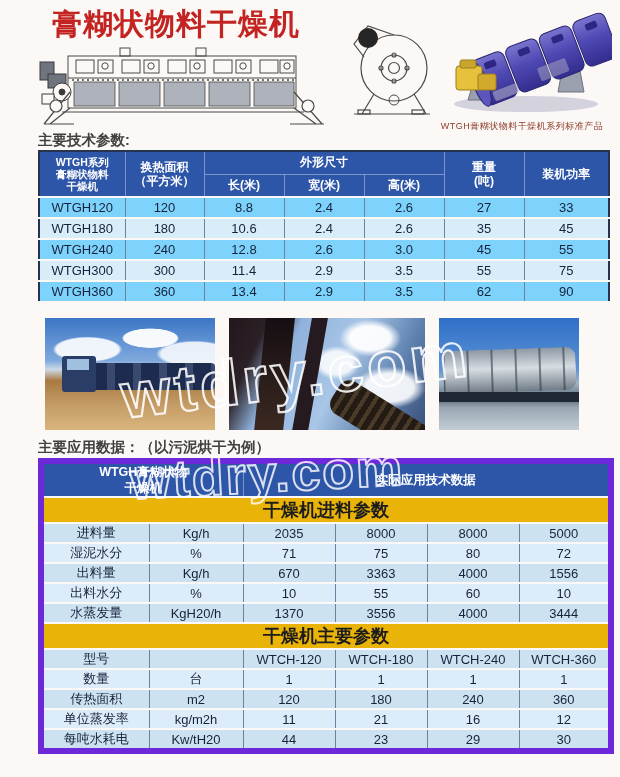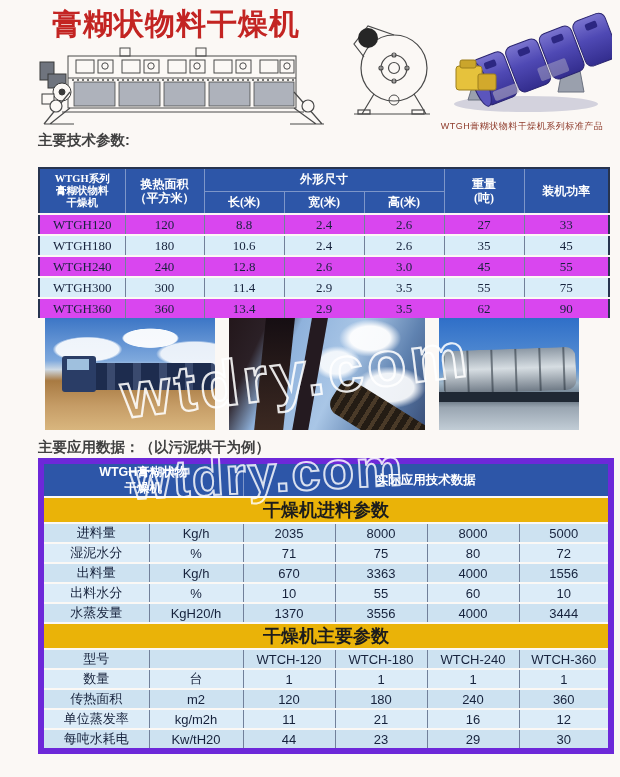--- a/index.html
+++ b/index.html
@@ -22,25 +22,25 @@
   #h-app .note { font-weight:bold;margin-top:37px; }
 
   
   table { border-collapse:collapse; table-layout:fixed; }
   th, td { text-align:center; vertical-align:middle; overflow:hidden; }
   thead th { background:#2d56a8; color:#ffffff; font-weight:bold; border:1px solid #7d96c9; }
   tbody td { color:#16223c; border-left:1px solid #71809a; border-right:1px solid #71809a;
              border-top:2px solid #fbf8f5; border-bottom:2px solid #fbf8f5; }
 
   
-  .tech { position:absolute; left:38px; top:167px; width:570px; border:2px solid #27344f;font-family:Liberation Serif, serif; }
+  .tech { position:absolute; left:38px; top:150px; width:570px; border:2px solid #27344f; }
   .tech thead th { font-size:12px; height:23px; }
   .tech thead th.small { font-size:10.5px; line-height:12px; }
   .tech thead th.med   { font-size:12px; line-height:14px; }
-  .tech tbody td { font-size:13px; height:21px; background:#d946ef; }
+  .tech tbody td { font-size:13px; height:21px; background:#7dd3fc; }
   .tech tbody tr.alt td { background:#d9edf9; }
 
   
   .photos { position:absolute; left:45px; top:318px; width:534px; height:112px; }
   .photo { position:absolute; top:0; height:112px; overflow:hidden; }
   #p1 { left:0; width:170px; background:
         radial-gradient(ellipse 46px 16px at 62% 18%, rgba(255,255,255,.95) 58%, rgba(255,255,255,0) 62%),
         radial-gradient(ellipse 60px 22px at 25% 28%, rgba(255,255,255,.9) 52%, rgba(255,255,255,0) 58%),
         radial-gradient(ellipse 70px 24px at 88% 32%, rgba(255,255,255,.85) 48%, rgba(255,255,255,0) 55%),
         linear-gradient(to bottom, #3c76c6 0%, #7fa9dd 38%, #cdd9e4 46%, #a87a42 56%, #c59c66 78%, #d9b67e 100%); }

